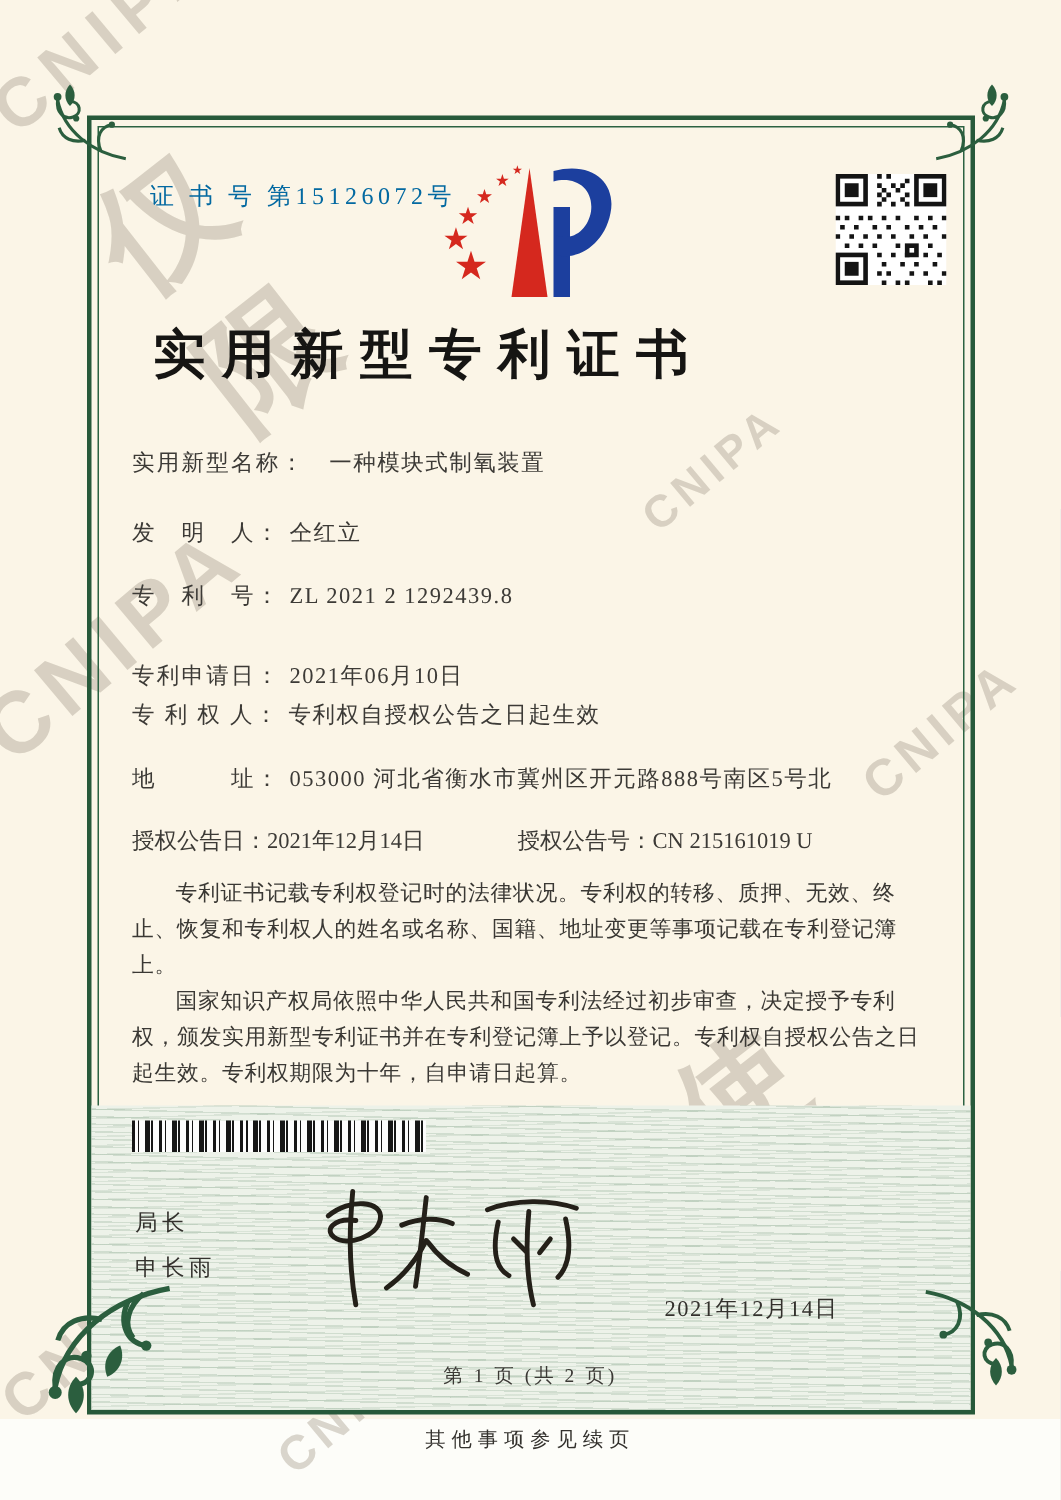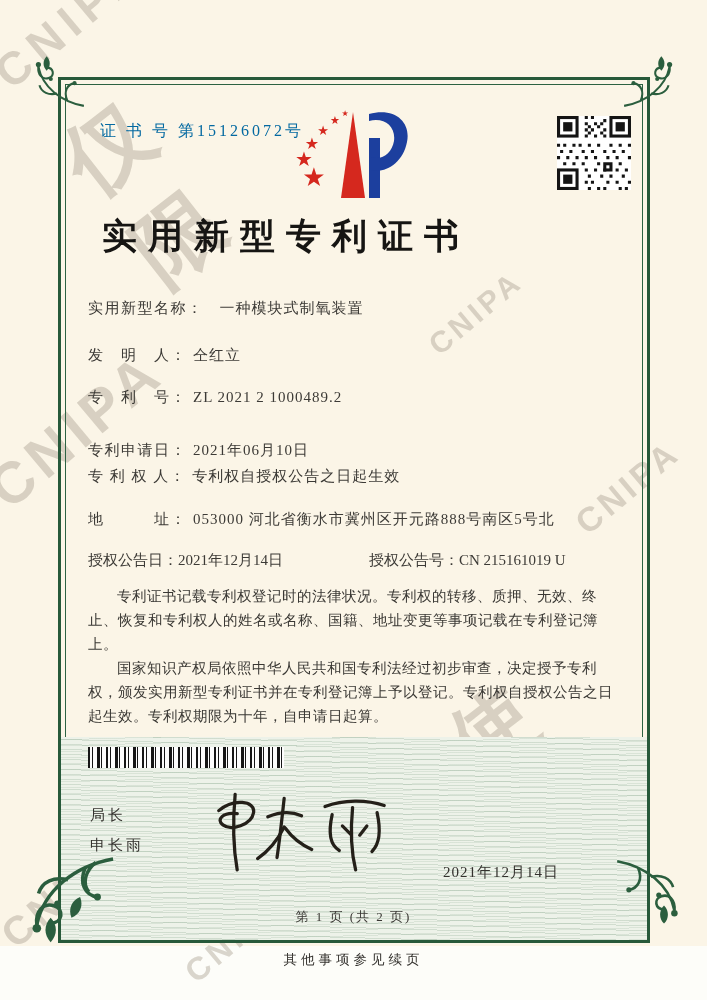--- a/index.html
+++ b/index.html
@@ -51,21 +51,21 @@
   .doc-title { position:absolute; left:0; top:213px; width:572px; text-align:center;
                font-size:35px; font-weight:bold; letter-spacing:11px; color:#161513; }
 
   .field-row { position:absolute; left:88px; font-size:15px; color:#3c3a36; white-space:nowrap; }
   .field-label { letter-spacing:1.5px; }
   .field-value { margin-left:6px; letter-spacing:1px; }
   .row0 { top:299px; } .row0 .field-value { margin-left:16px; }
   .row1 { top:346px; } .row2 { top:388px; } .row3 { top:429px;margin-top:12px; }
   .row4 { top:467px; } .row5 { top:510px; }
   .grant-row { position:absolute; left:88px; top:551px; font-size:15px; color:#3c3a36; white-space:nowrap; }
-  .grant-row .pair2 { margin-left:86px; }
+  .grant-row .pair2 { margin-left:62px; }
 
   .body-text { position:absolute; left:88px; top:584px; width:536px;
                font-size:14.5px; line-height:24px; color:#3a3834; letter-spacing:0.5px; }
   .body-text p { text-indent:2em; }
 
   .barcode { position:absolute; left:88px; top:747px; width:196px; height:21px;
     background:repeating-linear-gradient(90deg,
       #161616 0 2px,#fdfdfd 2px 4px,#161616 4px 5px,#fdfdfd 5px 9px,
       #161616 9px 12px,#fdfdfd 12px 13px,#161616 13px 14px,#fdfdfd 14px 18px); }
   .signer-title { position:absolute; left:90px; top:806px; font-size:15px; letter-spacing:3px; color:#33312d; }
@@ -211,21 +211,21 @@
 
     <div class="doc-title">实用新型专利证书</div>
 
     <div class="field-row row0">
       <span class="field-label">实用新型名称：</span><span class="field-value">一种模块式制氧装置</span>
     </div>
     <div class="field-row row1">
       <span class="field-label">发　明　人：</span><span class="field-value">仝红立</span>
     </div>
     <div class="field-row row2">
-      <span class="field-label">专　利　号：</span><span class="field-value">ZL 2021 2 1000489.2</span>
+      <span class="field-label">专　利　号：</span><span class="field-value">ZL 2021 2 1292439.8</span>
     </div>
     <div class="field-row row3">
       <span class="field-label">专利申请日：</span><span class="field-value">2021年06月10日</span>
     </div>
     <div class="field-row row4">
       <span class="field-label">专 利 权 人：</span><span class="field-value">专利权自授权公告之日起生效</span>
     </div>
     <div class="field-row row5">
       <span class="field-label">地　　　址：</span><span class="field-value">053000 河北省衡水市冀州区开元路888号南区5号北</span>
     </div>

